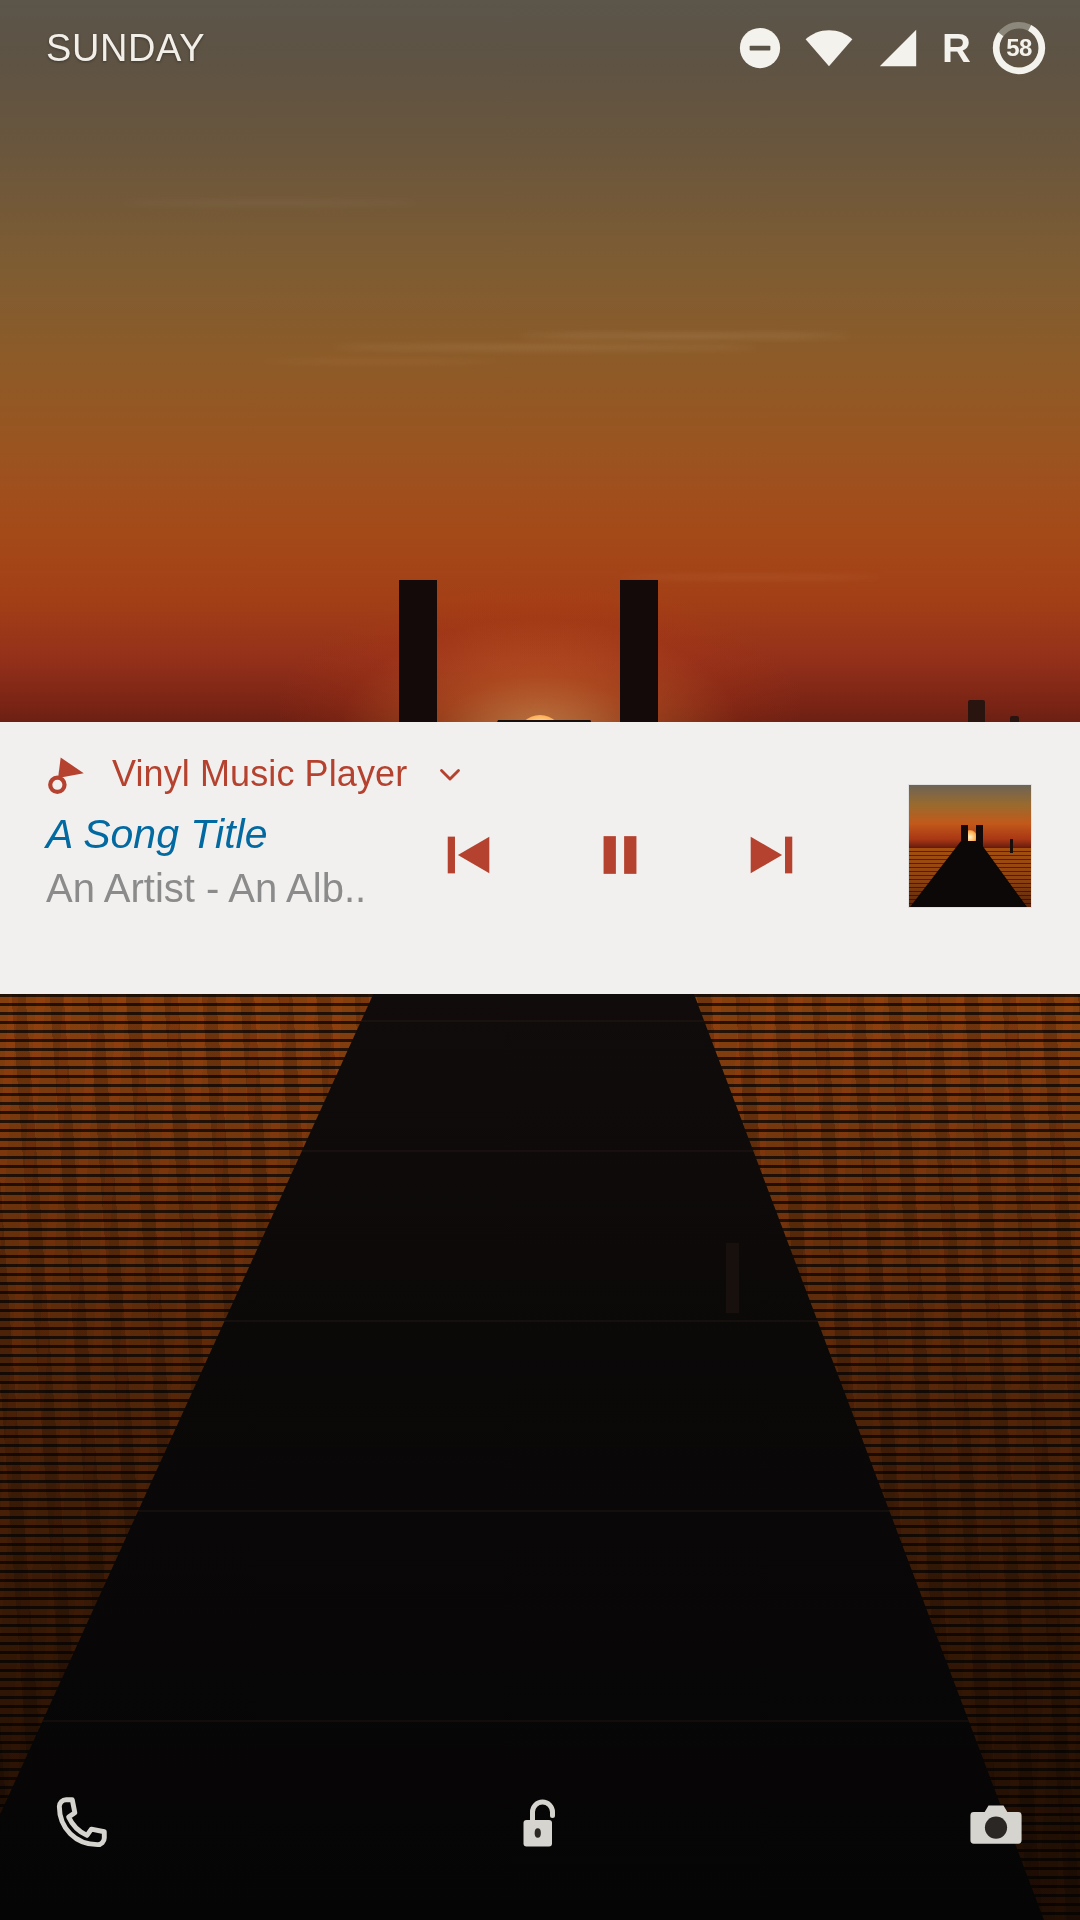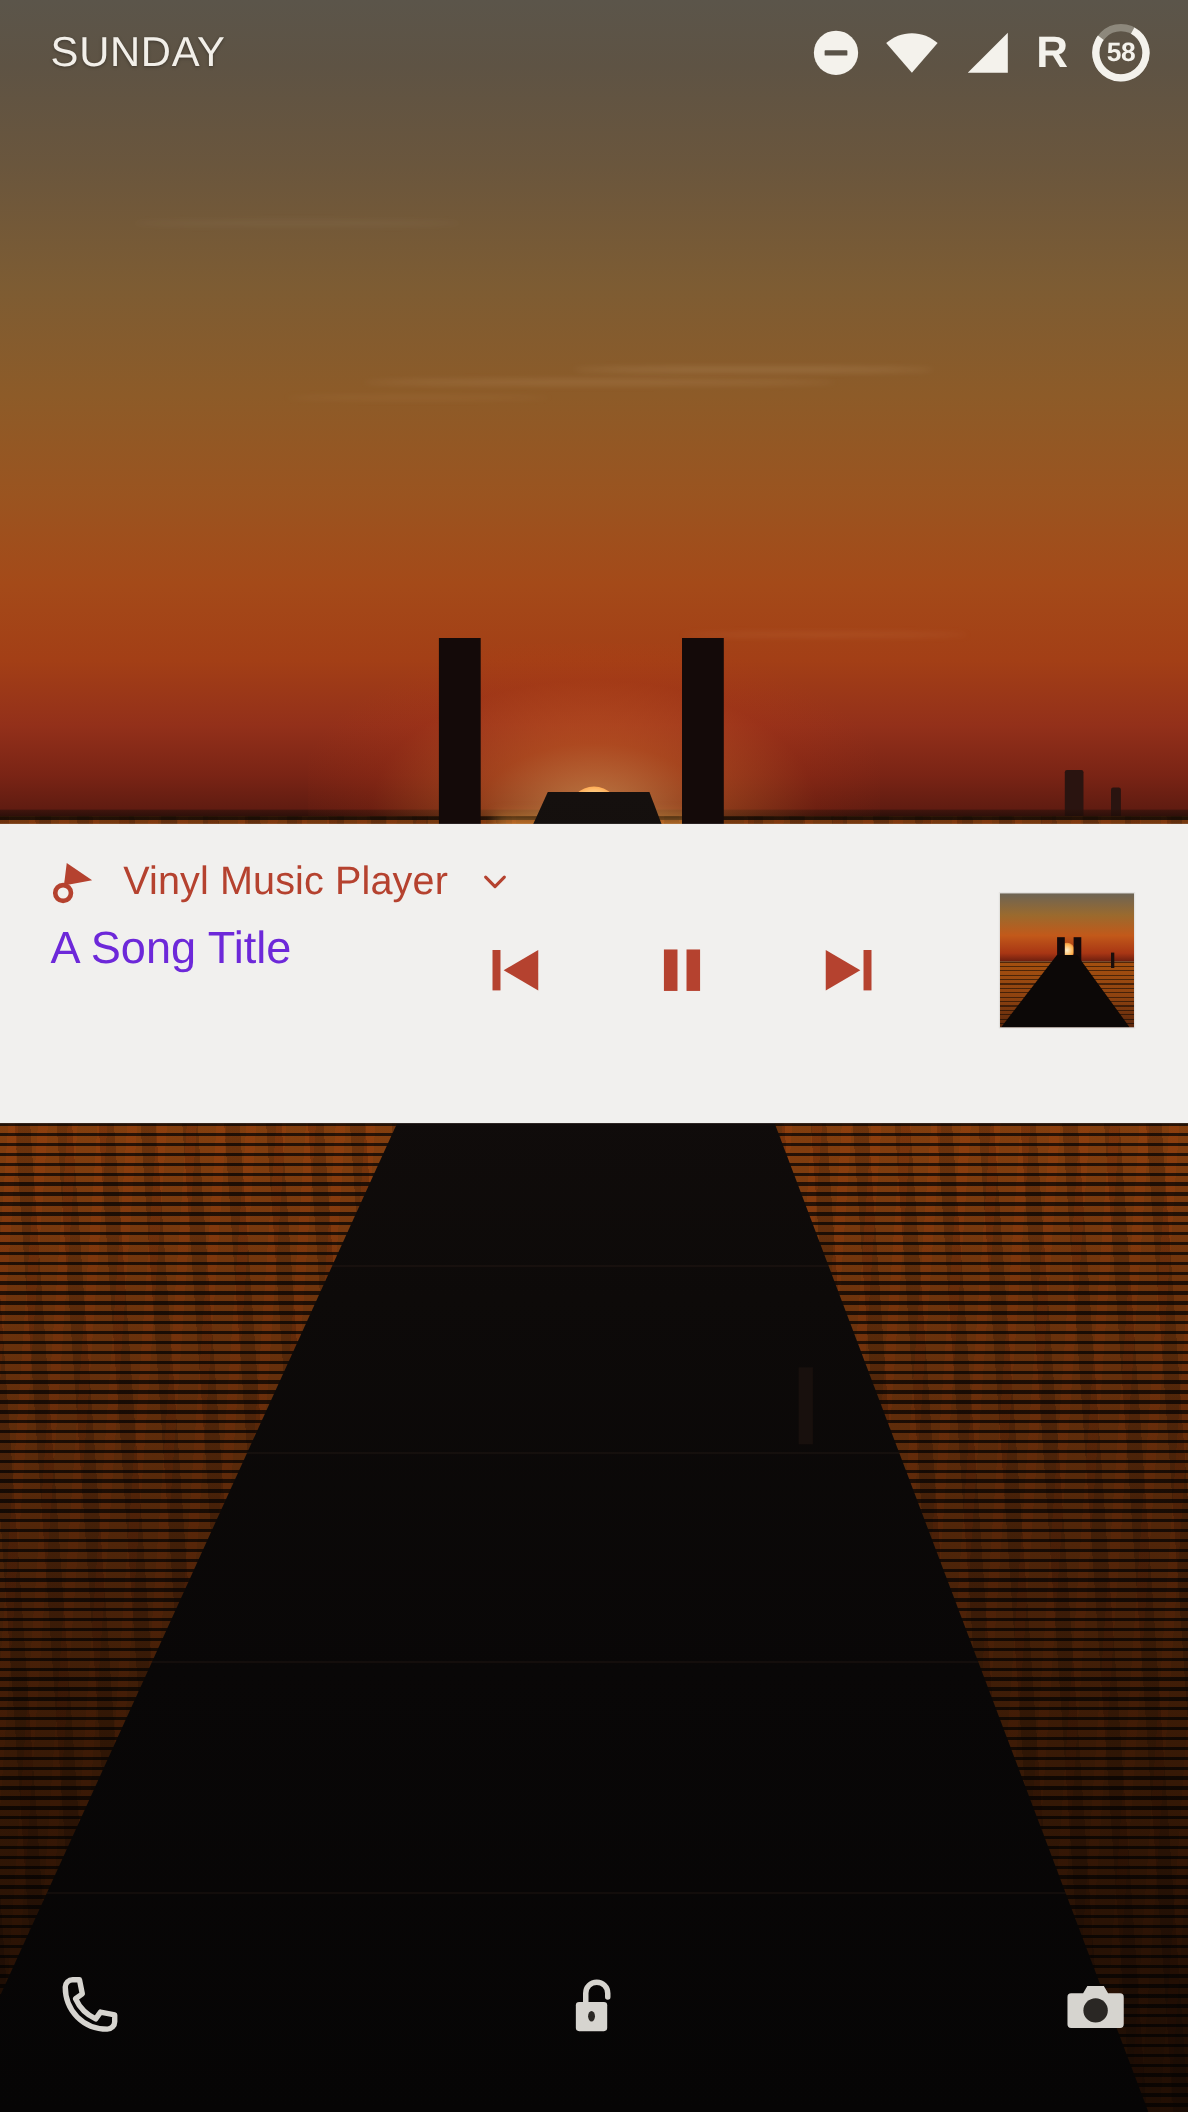--- a/index.html
+++ b/index.html
@@ -212,21 +212,21 @@
   .datetext {
     margin-top:22px;
     color:#f7f4ef;
     font-size:39px;
     letter-spacing:6px;
     text-shadow:0 2px 8px rgba(0,0,0,0.35);
   }
 
   
   .notif {
-    position:absolute; left:0; right:0; top:749px;
+    position:absolute; left:0; right:0; top:722px;
     height:272px;
     background:#f1f0ee;
     z-index:35;
     box-shadow:0 1px 0 rgba(0,0,0,0.06);
   }
   .notif-header {
     display:flex; align-items:center;
     padding:30px 0 0 46px;
     gap:22px;
   }
@@ -241,24 +241,25 @@
   .notif-body {
     display:flex; align-items:flex-start;
     padding:14px 0 0 0;
     position:relative;
   }
   .track-info {
     padding-left:46px;
     width:430px;
   }
   .track-title {
-    color:#6d28d9;
+    color:#0369a1;
     font-size:41px;
     line-height:1.18;
     white-space:nowrap;
+    font-style:italic;
   }
   .track-sub {
     color:#8b8b8b;
     font-size:40px;
     line-height:1.2;
     margin-top:6px;
     white-space:nowrap;
     overflow:hidden;
   }
   .controls {
@@ -395,20 +396,21 @@
       <div class="app-name">Vinyl Music Player</div>
       <svg class="chevron" viewBox="0 0 24 24">
         <path d="M6 9.5 L12 15.5 L18 9.5" fill="none" stroke="#b5422f" stroke-width="2" stroke-linecap="round" stroke-linejoin="round"></path>
       </svg>
     </div>
 
     <div class="notif-body">
 
       <div class="track-info">
         <div class="track-title">A Song Title</div>
+        <div class="track-sub">An Artist - An Alb..</div>
       </div>
 
       <div class="controls">
         <svg class="ctrl" width="58" height="58" viewBox="0 0 24 24">
           <rect x="3.2" y="4.4" width="3.0" height="15.2" fill="#b5422f"></rect>
           <path d="M20.4 4.4 L20.4 19.6 L7.4 12.0 Z" fill="#b5422f"></path>
         </svg>
         <svg class="ctrl" width="58" height="58" viewBox="0 0 24 24">
           <rect x="5.2" y="4.2" width="5.1" height="15.6" fill="#b5422f"></rect>
           <rect x="13.7" y="4.2" width="5.1" height="15.6" fill="#b5422f"></rect>

